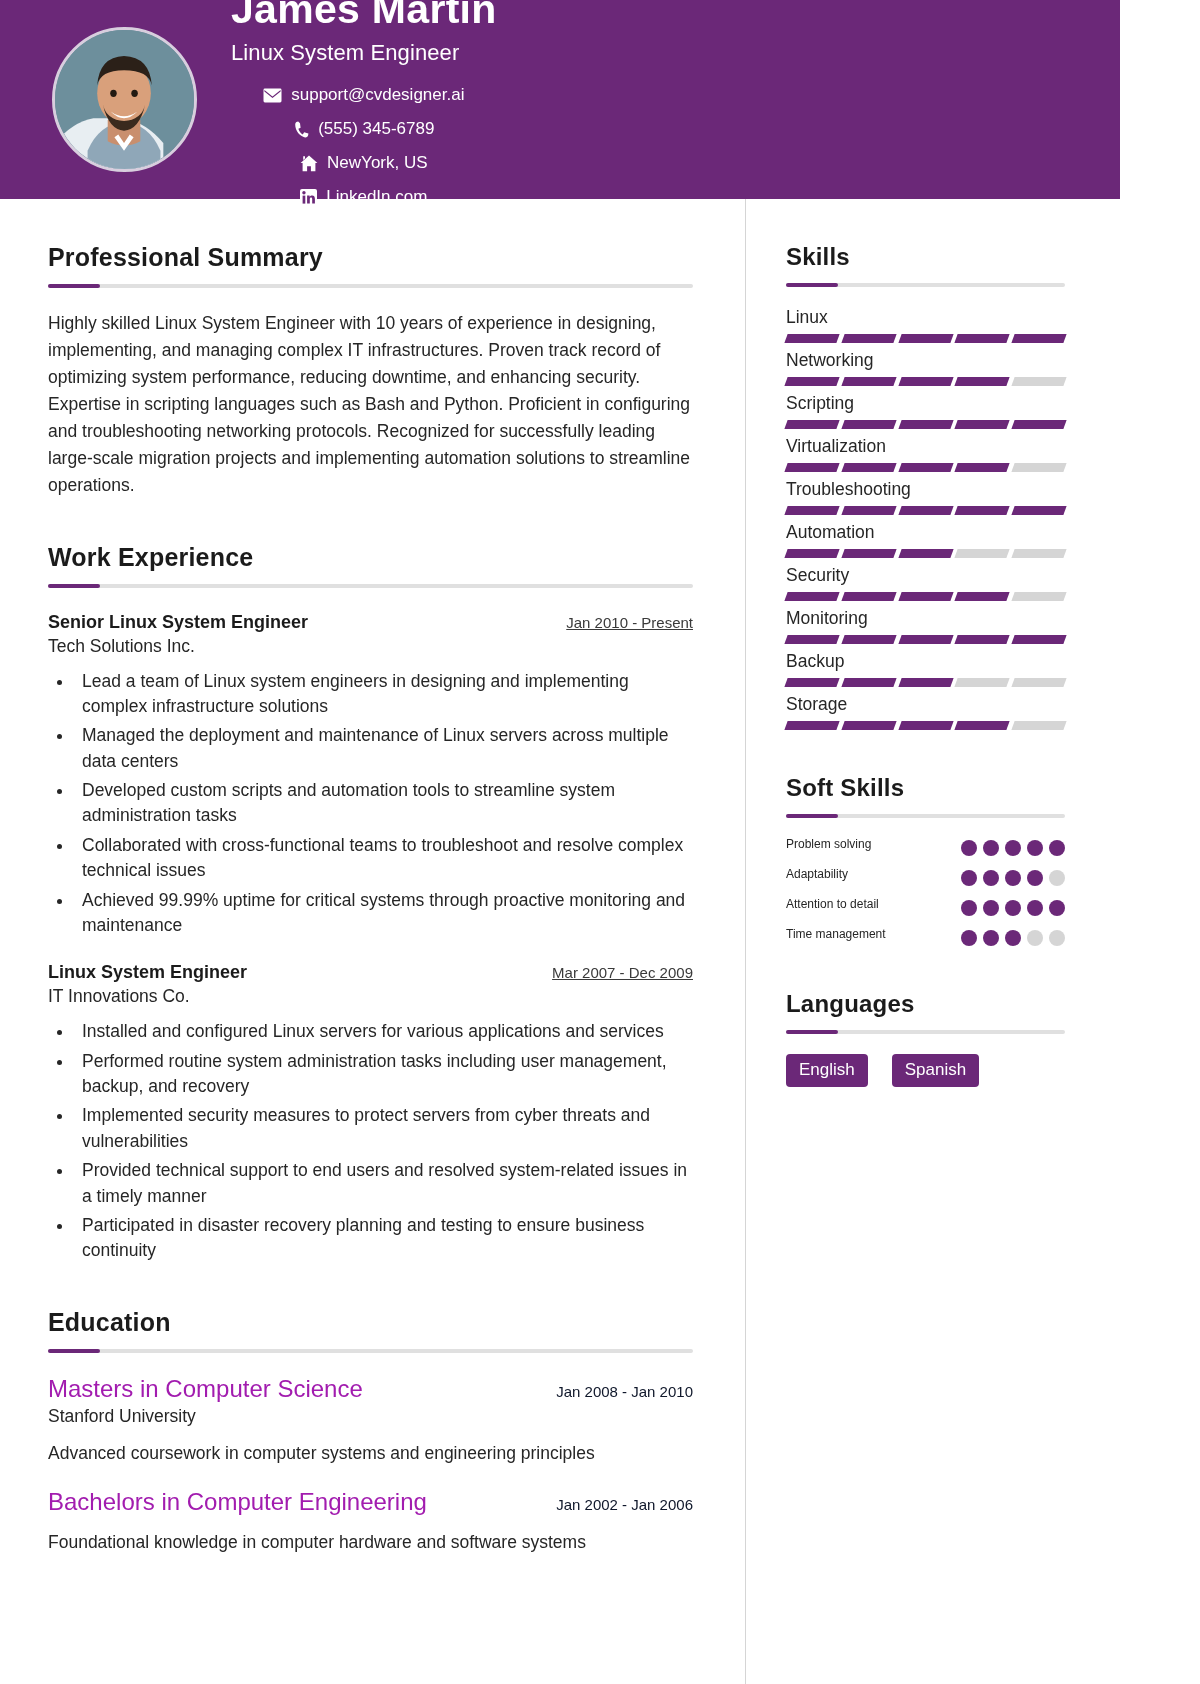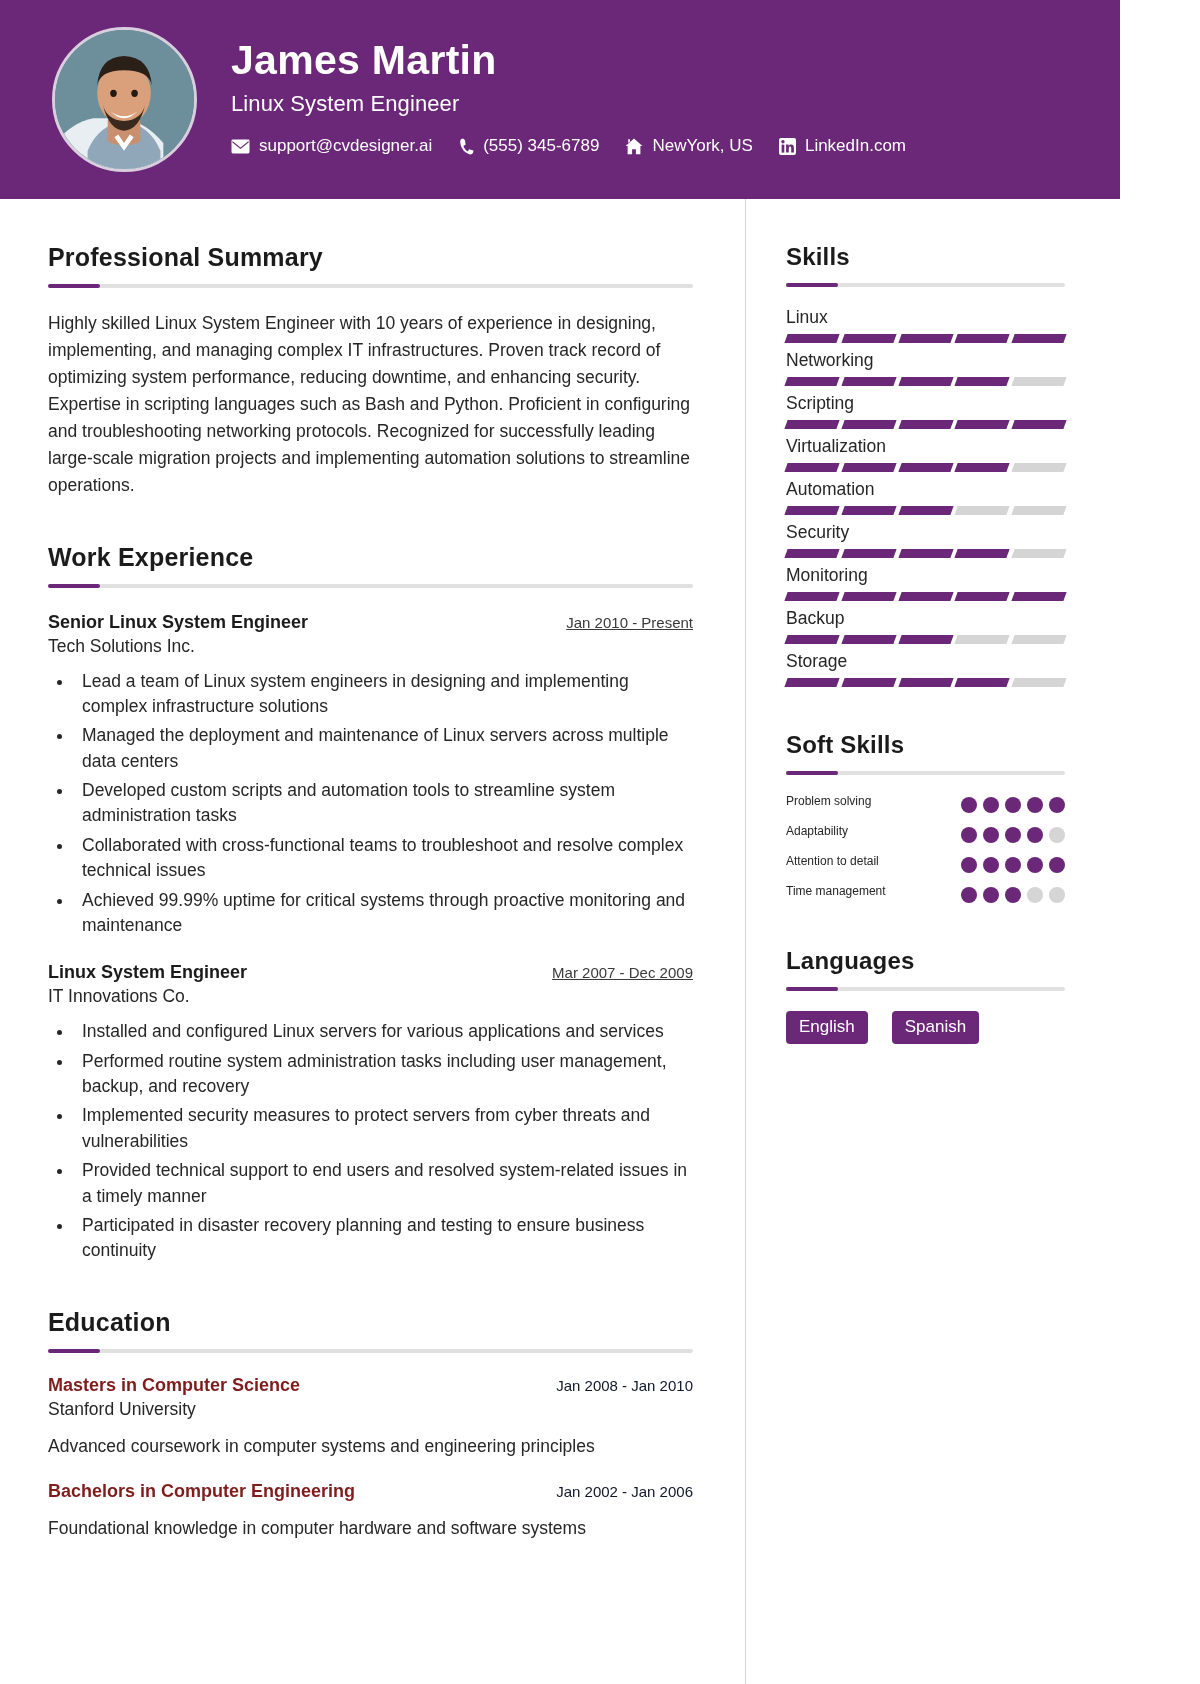--- a/index.html
+++ b/index.html
@@ -51,22 +51,23 @@
     color: #ffffff;
     font-size: 22px;
     font-weight: 400;
     margin-top: 9px;
     letter-spacing: .1px;
   }
   .contacts {
     display: flex;
     align-items: center;
     margin-top: 19px;
-    gap: 26px;
+    gap: 14px;
     flex-wrap: wrap;
+    flex-direction: column;
   }
   .contact {
     display: flex;
     align-items: center;
     color: #ffffff;
     font-size: 17px;
     gap: 9px;
     white-space: nowrap;
   }
   .contact .ic { display: inline-flex; align-items: center; }
@@ -158,21 +159,21 @@
   ul.bullets li {
     font-size: 17.5px;
     line-height: 1.45;
     color: #262626;
     margin-bottom: 4px;
     padding-left: 8px;
   }
 
   
   .edu { margin-top: 22px; }
-  .edu-title { font-size: 18px; font-weight: bold; color: #7f1d1d; }
+  .edu-title { font-size: 24px; font-weight: normal; color: #a21caf; }
   .edu-date { font-size: 15px; color: #0f172a; white-space: nowrap; }
   .edu-org { font-size: 17.5px; color: #262626; margin-top: 3px; }
   .edu-desc { font-size: 17.5px; color: #262626; margin-top: 14px; line-height: 1.45; }
 
   
   .skills-list { margin-top: 20px; }
   .skill-row { margin-bottom: 7px; }
   .skill-name {
     font-size: 17.5px;
     color: #262626;
@@ -413,20 +414,30 @@
               <div class="skill-name">Virtualization</div>
               <div class="bar">
                 <span class="seg on"></span>
                 <span class="seg on"></span>
                 <span class="seg on"></span>
                 <span class="seg on"></span>
                 <span class="seg"></span>
               </div>
             </div>
             <div class="skill-row">
+              <div class="skill-name">Troubleshooting</div>
+              <div class="bar">
+                <span class="seg on"></span>
+                <span class="seg on"></span>
+                <span class="seg on"></span>
+                <span class="seg on"></span>
+                <span class="seg on"></span>
+              </div>
+            </div>
+            <div class="skill-row">
               <div class="skill-name">Automation</div>
               <div class="bar">
                 <span class="seg on"></span>
                 <span class="seg on"></span>
                 <span class="seg on"></span>
                 <span class="seg"></span>
                 <span class="seg"></span>
               </div>
             </div>
             <div class="skill-row">

